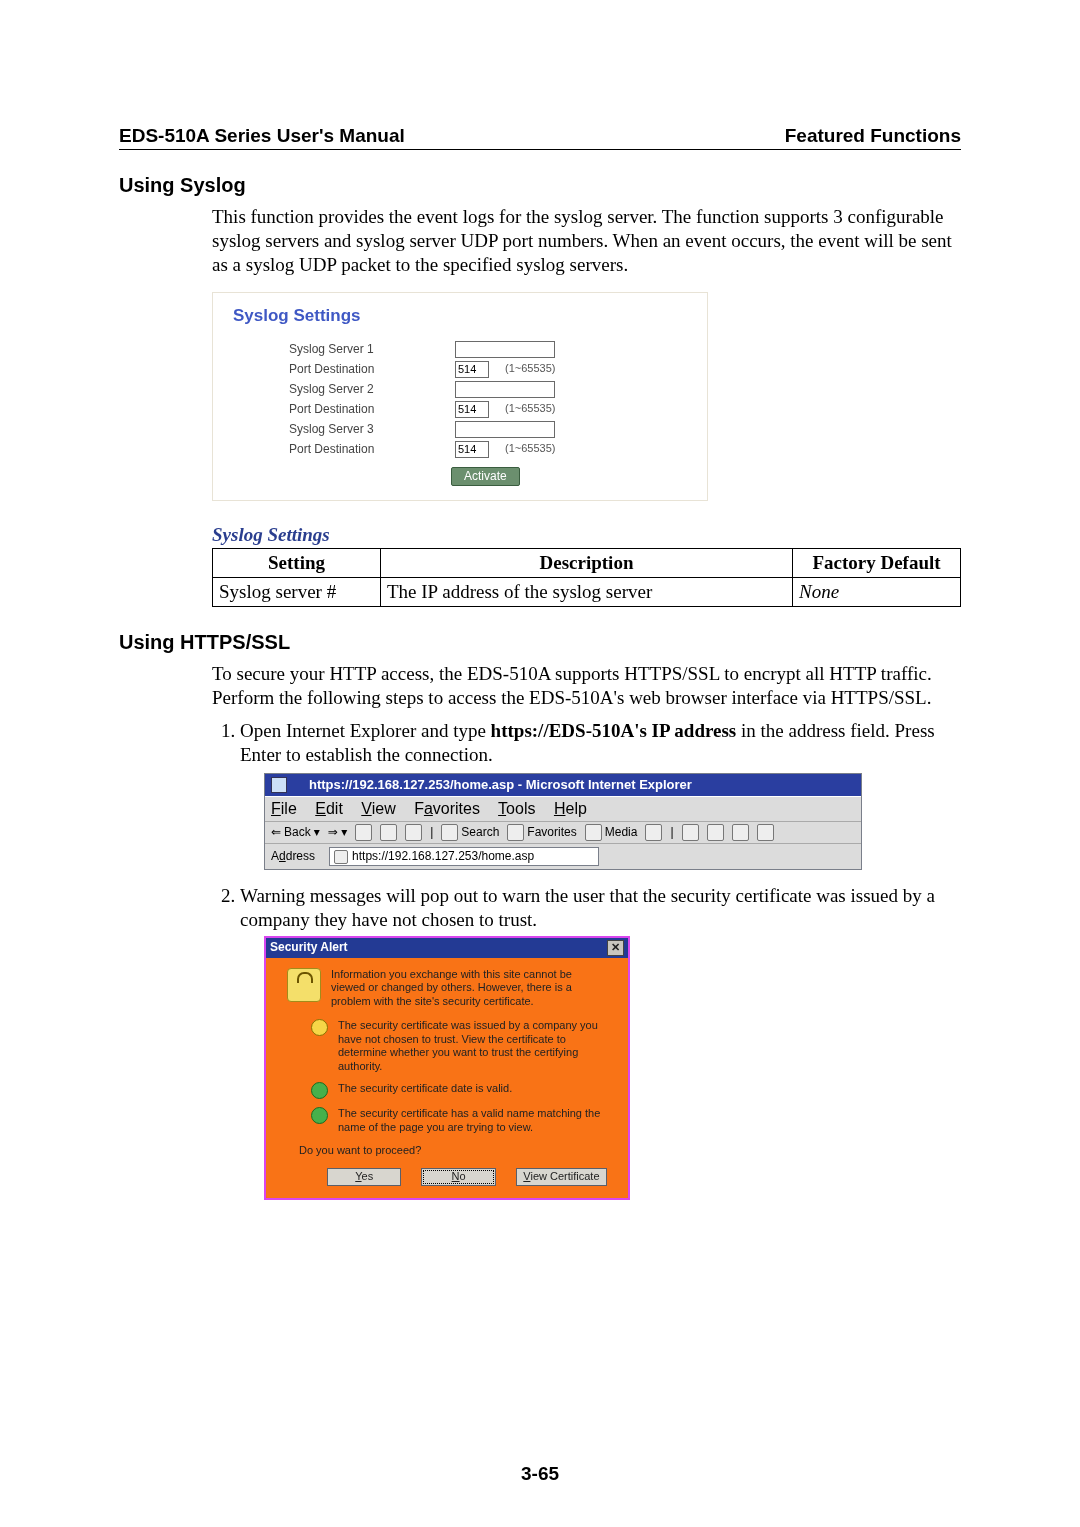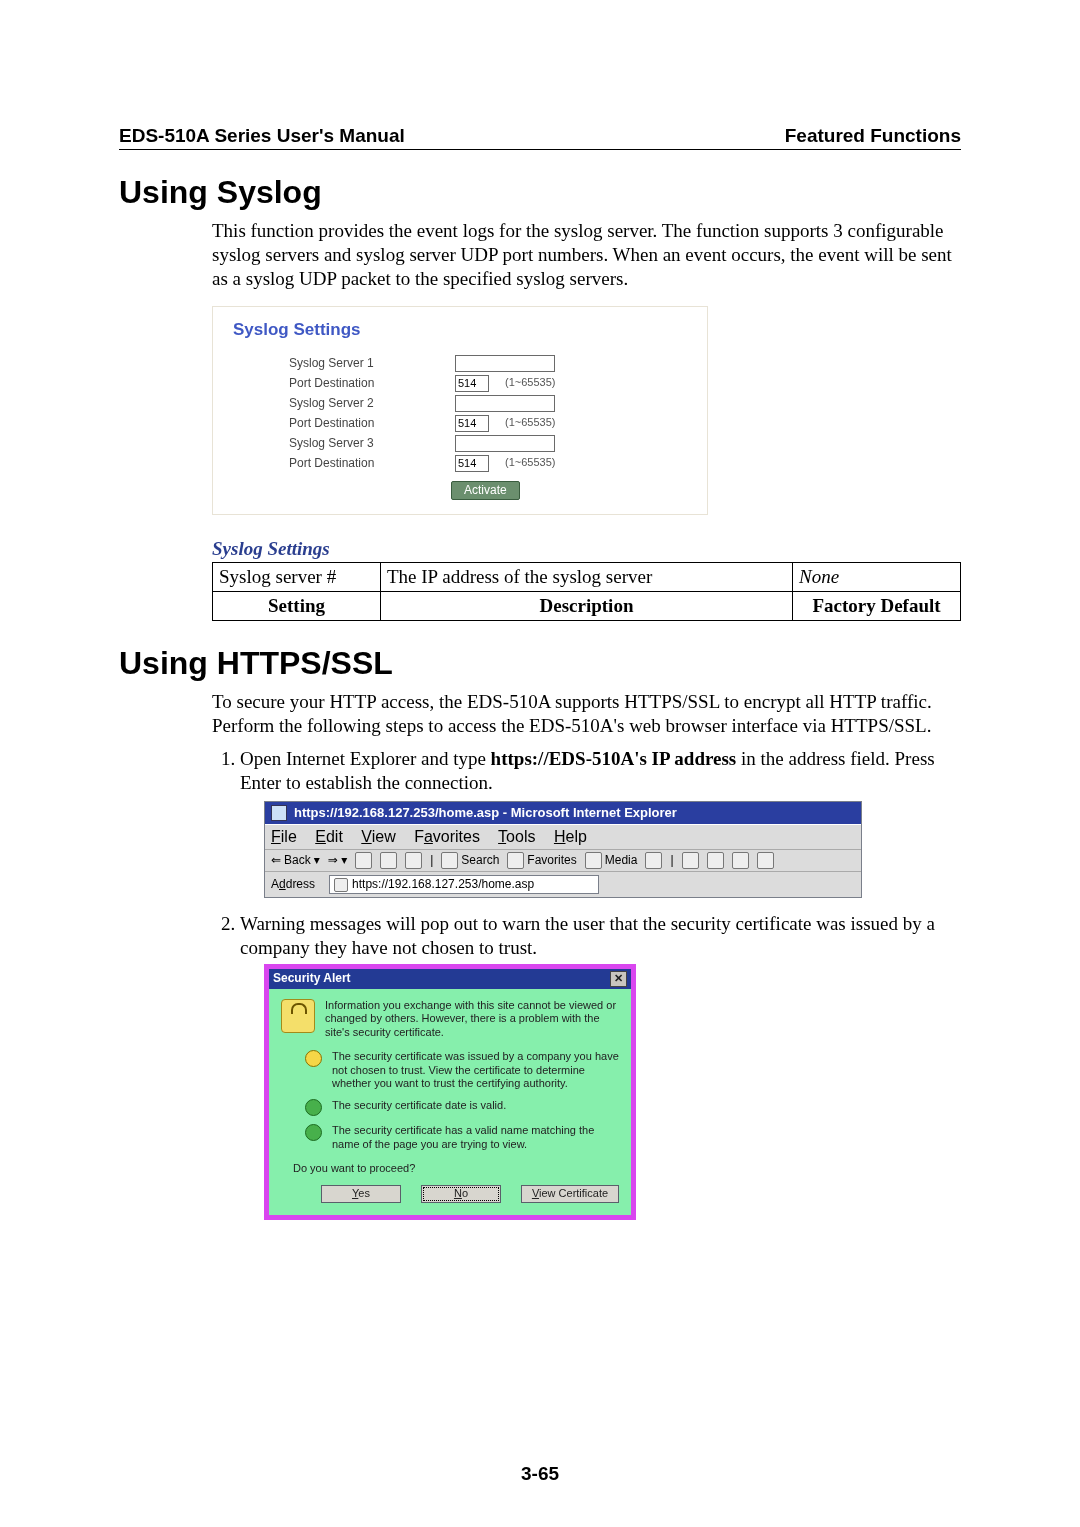--- a/index.html
+++ b/index.html
@@ -1,19 +1,19 @@
 <!DOCTYPE html>
 <html><head>
 <meta charset="utf-8">
 <style>
   html,body{margin:0;padding:0;background:#fff;}
   body{width:1080px;height:1527px;font-family:"Times New Roman",serif;color:#000;position:relative;}
   .page{position:absolute;left:119px;top:125px;width:842px;}
   .hdr{display:flex;justify-content:space-between;font-family:Arial,Helvetica,sans-serif;font-weight:bold;font-size:19px;border-bottom:1.5px solid #000;padding-bottom:2px;gap:43px;}
-  h2.sec{font-family:Arial,Helvetica,sans-serif;font-weight:bold;font-size:32px;margin:24px 0 8px;}
+  h2.sec{font-family:Arial,Helvetica,sans-serif;font-weight:bold;font-size:20px;margin:24px 0 8px;}
   .body{margin-left:93px;width:749px;font-size:19px;line-height:1.25;}
   .body p{margin:6px 0 10px;}
 
   
   .syslog-box{border:1.5px solid #e8e3d6;padding:12px 20px 14px;margin:16px 0 22px;width:454px;font-family:Arial,Helvetica,sans-serif;font-size:12px;color:#444;background:#fff;}
   .syslog-title{color:#3f58c4;font-weight:bold;font-size:17px;margin-bottom:14px;}
   .sy-row{display:flex;align-items:center;margin:3px 0;}
   .sy-lbl{width:166px;padding-left:56px;}
   .sy-in{border:1.5px solid #6a6a6a;background:#fff;height:17px;box-sizing:border-box;font-size:11px;padding:0 2px;}
   .sy-in.wide{width:100px;}
@@ -25,36 +25,36 @@
   table.settings{border-collapse:collapse;width:749px;font-size:19px;}
   table.settings th,table.settings td{border:1px solid #000;padding:2px 6px;text-align:left;vertical-align:top;font-family:"Times New Roman",serif;}
   table.settings th{text-align:center;font-weight:bold;}
   table.settings td.italic{font-style:italic;}
 
   ol.steps{margin:6px 0 0;padding-left:28px;font-size:19px;}
   ol.steps li{margin-bottom:6px;line-height:1.25;}
 
   
   .ie-win{margin:6px 0 14px 24px;width:596px;border:1px solid #7a7f8a;font-family:Tahoma,Arial,sans-serif;}
-  .ie-title{background:#2a3ea0;color:#fff;font-weight:bold;font-size:13px;padding:3px 6px;display:flex;align-items:center;gap:7px;}
+  .ie-title{background:#2a3ea0;color:#fff;font-weight:bold;font-size:13px;padding:3px 6px;display:flex;align-items:center;gap:22px;}
   .ie-title .ie-ico{width:14px;height:14px;background:#cde0f7;border:1px solid #335;display:inline-block;}
   .ie-menu{background:#dcdcdc;font-size:16px;padding:2px 6px;border-top:1px solid #fff;}
   .ie-menu span{margin-right:14px;}
   .ie-menu span u{text-decoration:underline;}
   .ie-tools{background:#dcdcdc;padding:2px 6px;font-size:12px;display:flex;align-items:center;gap:8px;border-top:1px solid #aaa;border-bottom:1px solid #aaa;}
   .ie-tools .tb{display:inline-flex;align-items:center;gap:3px;}
   .ico{width:15px;height:15px;display:inline-block;border:1px solid #777;background:#eee;border-radius:2px;}
   .ie-addr{background:#dcdcdc;padding:3px 6px;font-size:12px;display:flex;align-items:center;gap:14px;}
   .ie-addr .abox{background:#fff;border:1px solid #7a7f8a;padding:1px 4px;flex:0 0 auto;width:260px;display:inline-flex;align-items:center;gap:4px;}
 
   
-  .sa-dlg{width:362px;border:5px solid #d946ef;background:#86efac;font-family:Tahoma,Arial,sans-serif;margin:4px 0 0 24px;}
+  .sa-dlg{width:362px;border:2px solid #d946ef;background:#f97316;font-family:Tahoma,Arial,sans-serif;margin:4px 0 0 24px;}
   .sa-title{background:#233a94;color:#fff;font-size:12px;font-weight:bold;padding:2px 4px;display:flex;justify-content:space-between;align-items:center;}
   .sa-x{width:15px;height:14px;background:#c9c6bf;border:1px solid #444;font-size:11px;line-height:12px;text-align:center;color:#222;}
-  .sa-body{padding:10px 12px 12px;font-size:11px;color:#222;}
+  .sa-body{padding:10px 21px 12px;font-size:11px;color:#222;}
   .sa-top{display:flex;gap:10px;margin-bottom:10px;}
   .sa-lock{width:32px;height:32px;background:#f4df6a;border:1px solid #a28b1a;border-radius:4px;flex:0 0 32px;position:relative;}
   .sa-lock::after{content:"";position:absolute;top:3px;left:9px;width:12px;height:9px;border:2px solid #6b5400;border-bottom:none;border-radius:7px 7px 0 0;}
   .sa-item{display:flex;gap:10px;margin:8px 0 8px 24px;}
   .bullet{width:15px;height:15px;border-radius:50%;flex:0 0 15px;}
   .warn{background:#f6d647;border:1px solid #8a7100;}
   .ok{background:#47b04b;border:1px solid #1c6b20;}
   .sa-q{margin:10px 0 10px 12px;}
   .sa-btns{display:flex;gap:20px;margin-left:40px;}
   .sa-btn{border:1px solid #5a5f6a;background:#d8d6cf;padding:1px 0;width:78px;text-align:center;font-size:11px;}
@@ -105,28 +105,28 @@
         <input class="sy-in port" value="514" style="">
         <span class="sy-hint">(1~65535)</span>
       </div>
       <div class="sy-btn">Activate</div>
     </div>
 
     <div class="tbl-cap">Syslog Settings</div>
     <table class="settings">
       <tbody>
           <tr>
+        <th style="width:155px">Setting</th>
+        <th>Description</th>
+        <th style="width:155px">Factory Default</th>
+      </tr>
+      <tr>
         <td>Syslog server #</td>
         <td>The IP address of the syslog server</td>
         <td class="italic">None</td>
-      </tr>
-      <tr>
-        <th style="width:155px">Setting</th>
-        <th>Description</th>
-        <th style="width:155px">Factory Default</th>
       </tr>
     </tbody>
       </table>
   </div>
 
   <h2 class="sec">Using HTTPS/SSL</h2>
   <div class="body">
     <p>To secure your HTTP access, the EDS-510A supports HTTPS/SSL to encrypt all HTTP traffic. Perform the following steps to access the EDS-510A's web browser interface via HTTPS/SSL.</p>
     <ol class="steps">
       <li>

